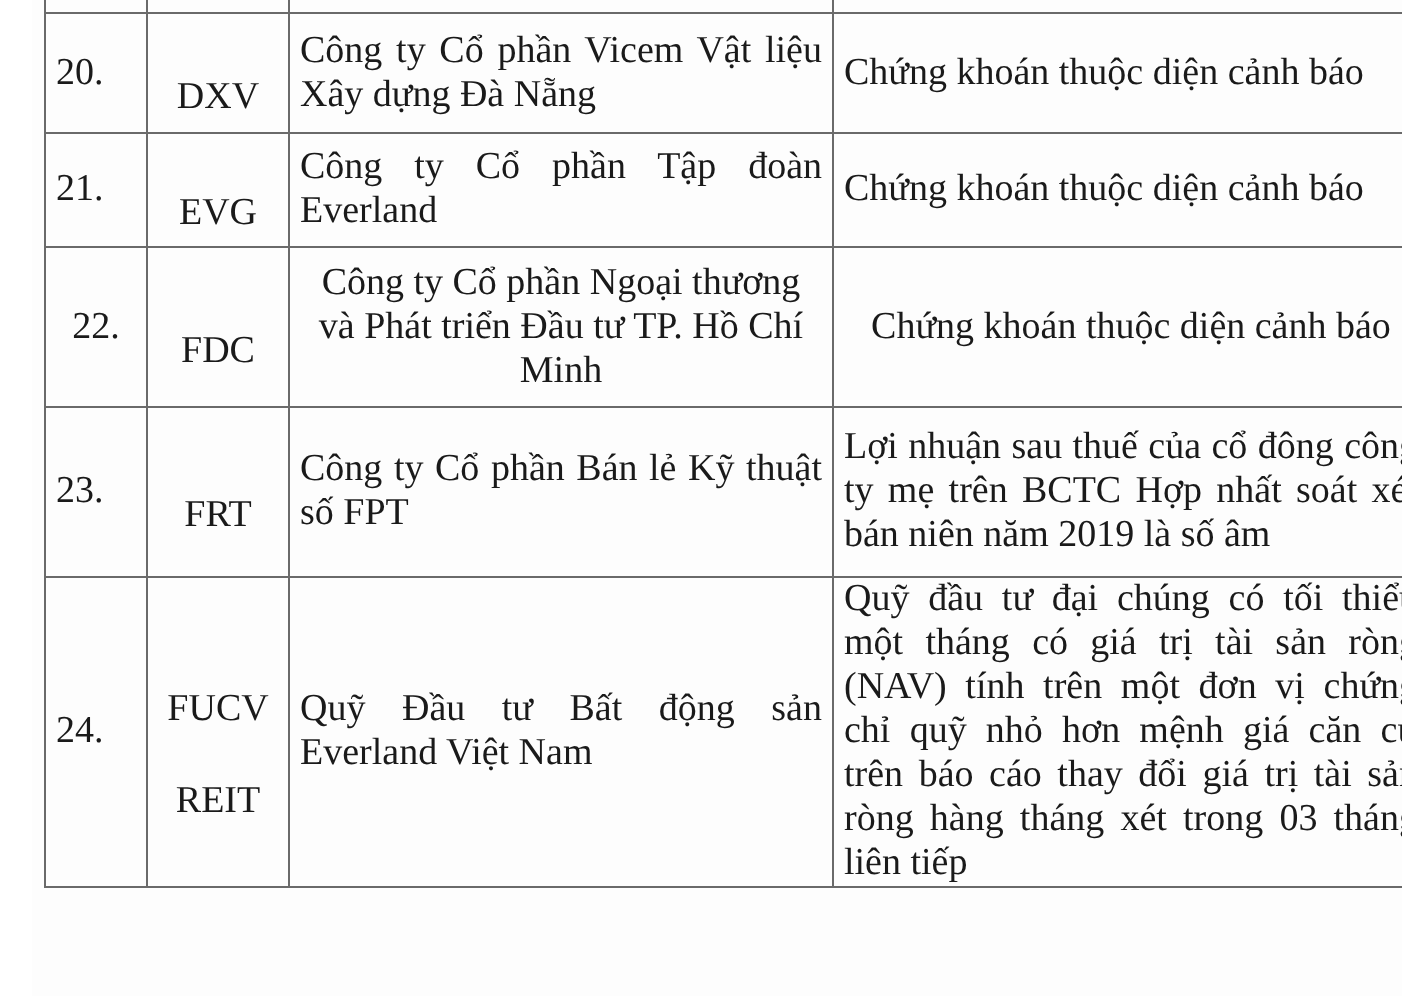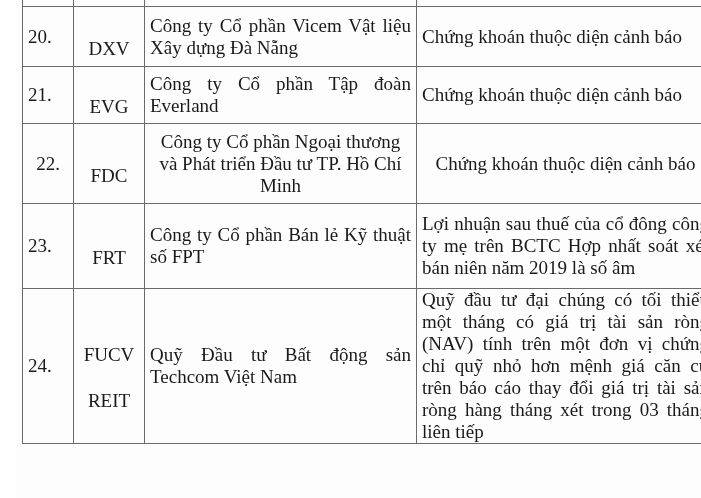--- a/index.html
+++ b/index.html
@@ -109,19 +109,19 @@
         <td class="name">Công ty Cổ phần Bán lẻ Kỹ thuật số FPT</td>
         <td class="reason">Lợi nhuận sau thuế của cổ đông công ty mẹ trên BCTC Hợp nhất soát xét bán niên năm 2019 là số âm</td>
       </tr>
 
       <tr class="r24">
         <td class="no">24.</td>
         <td class="code">
           <span class="code-line">FUCV</span>
           <span class="code-line">REIT</span>
         </td>
-        <td class="name">Quỹ Đầu tư Bất động sản Techcom Việt Nam</td>
+        <td class="name">Quỹ Đầu tư Bất động sản Everland Việt Nam</td>
         <td class="reason">Quỹ đầu tư đại chúng có tối thiểu một tháng có giá trị tài sản ròng (NAV) tính trên một đơn vị chứng chỉ quỹ nhỏ hơn mệnh giá căn cứ trên báo cáo thay đổi giá trị tài sản ròng hàng tháng xét trong 03 tháng liên tiếp</td>
       </tr>
 
     </tbody>
   </table>
 </div>
 
 </body></html>

